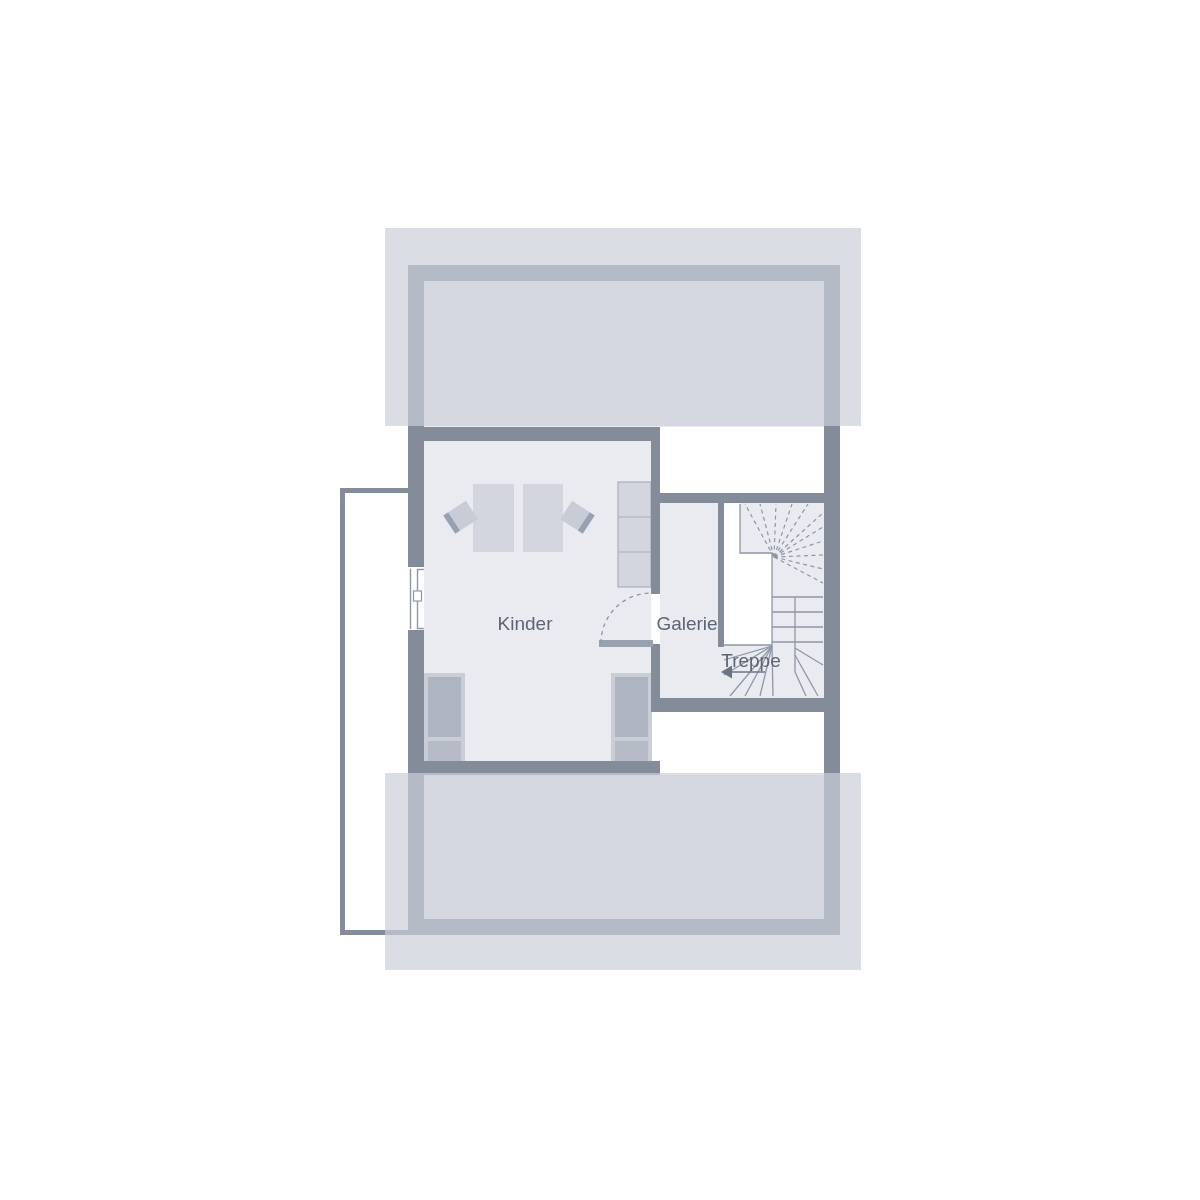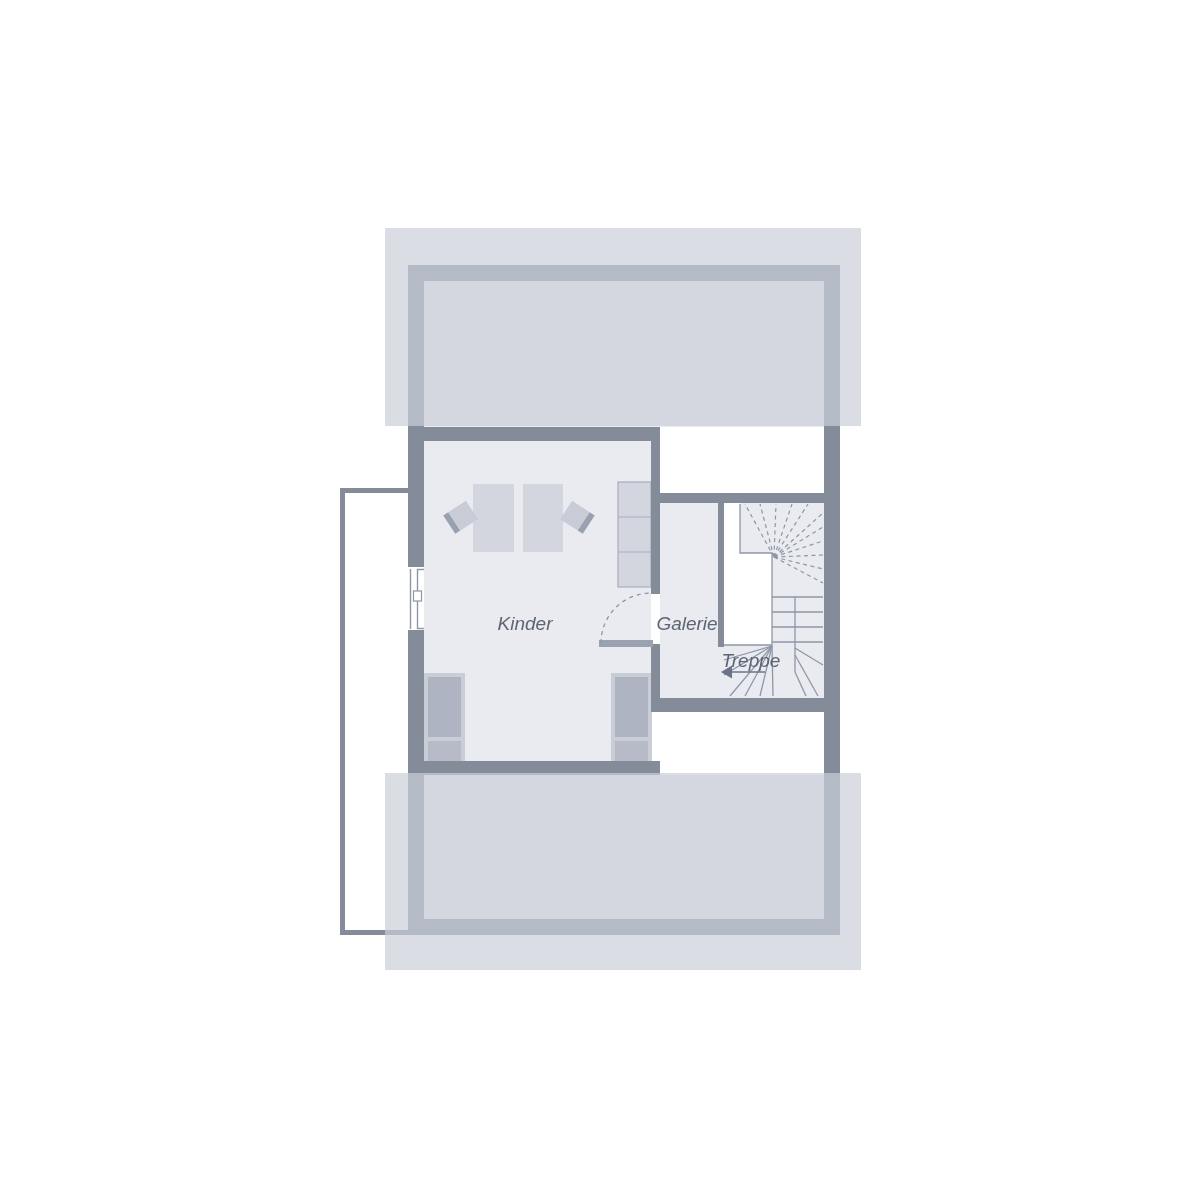--- a/index.html
+++ b/index.html
@@ -1,17 +1,17 @@
 <!DOCTYPE html>
 <html style="--background: #ffffff; --wall: #848c9a; --room-fill: #e9ebf1; --roof-overlay: rgba(203,206,217,0.7); --furniture-light: #d3d6de; --furniture-line: #a7aebb; --bed-frame: #c9cdd6; --bed-mattress: #aeb4c1; --bed-foot: #b6bbc7; --chair-seat: #c8ccd7; --chair-back: #98a1b1; --stair-line: #8e97a6; --door-leaf: #9aa2b0; --label-text: #5d6572; --arrow-color: #6b7484;"><head>
 <meta charset="utf-8">
 <style>
   html,body{margin:0;padding:0;background:#ffffff;}
   .stage{position:relative;width:1144px;height:1200px;background:var(--background,#fff);overflow:hidden;
-         font-family:"Liberation Sans", sans-serif;font-style:italic;}
+         font-family:"Liberation Sans", sans-serif;}
   svg{display:block}
   .wall{fill:var(--wall)}
   .room{fill:var(--room-fill)}
   .void{fill:#ffffff}
   .overlay{fill:var(--roof-overlay)}
   .desk{fill:var(--furniture-light)}
   .shelf{fill:var(--furniture-light);stroke:var(--furniture-line);stroke-width:1.2}
   .shelf-div{stroke:var(--furniture-line);stroke-width:1.2}
   .bed-frame{fill:var(--bed-frame)}
   .bed-mattress{fill:var(--bed-mattress)}

